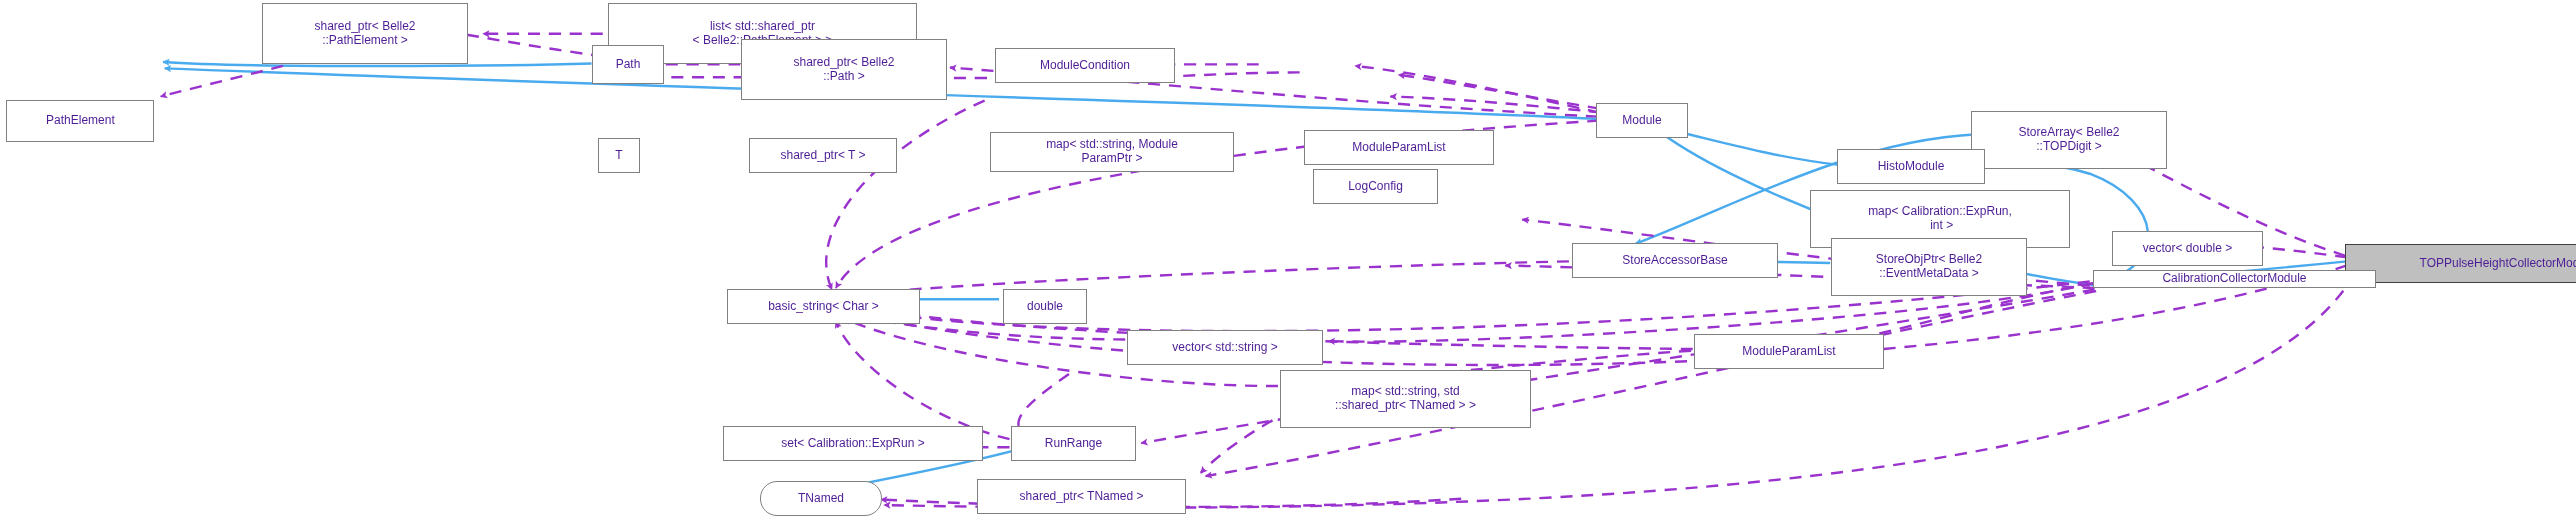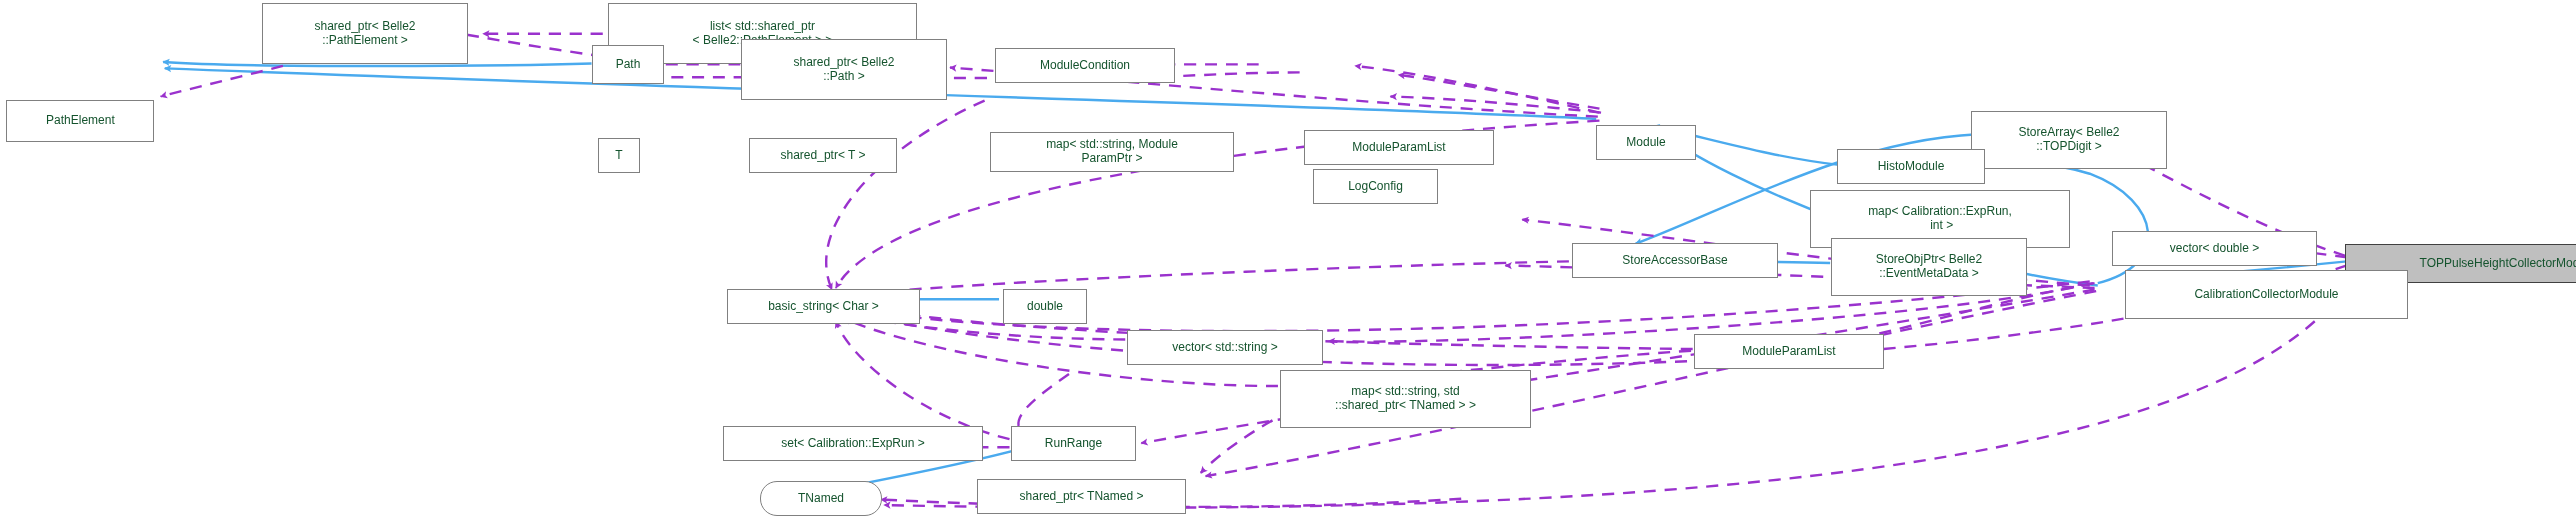--- a/index.html
+++ b/index.html
@@ -10,21 +10,21 @@
     background:#ffffff;
     font-family:"Liberation Sans", sans-serif;
     overflow:hidden;
   }
   #edges{position:absolute;left:0;top:0;width:2576px;height:522px;}
   .node{
     position:absolute;
     box-sizing:border-box;
     border:0.8px solid #808080;
     background:#ffffff;
-    color:#14532d;
+    color:#4c1d95;
     font-size:12px;
     line-height:13.7px;
     text-align:center;
     display:flex;
     align-items:center;
     justify-content:center;
     white-space:pre;
     padding:1.6px 4px;
     z-index:5;
   }
@@ -145,38 +145,38 @@
   </svg>
 <div class="node" style="left: 6.4px; top: 100px; width: 148px; height: 42px;">PathElement</div>
     <div class="node" style="left: 262px; top: 3.2px; width: 206px; height: 61px;">shared_ptr&lt; Belle2
 ::PathElement &gt;</div>
     <div class="node" style="left: 608px; top: 3.2px; width: 309px; height: 61px;">list&lt; std::shared_ptr
 &lt; Belle2::PathElement &gt; &gt;</div>
     <div class="node" style="left: 592px; top: 45px; width: 72px; height: 39px;">Path</div>
     <div class="node" style="left: 741px; top: 39px; width: 206px; height: 61px;">shared_ptr&lt; Belle2
 ::Path &gt;</div>
     <div class="node" style="left: 995px; top: 48px; width: 180px; height: 35px;">ModuleCondition</div>
-    <div class="node" style="left: 1596px; top: 103px; width: 100px; height: 35px; margin-top: 22px;">Module</div>
+    <div class="node" style="left: 1596px; top: 103px; width: 92px; height: 35px;">Module</div>
     <div class="node" style="left: 1971px; top: 111px; width: 196px; height: 58px;">StoreArray&lt; Belle2
 ::TOPDigit &gt;</div>
     <div class="node" style="left: 1837px; top: 149px; width: 148px; height: 35px;">HistoModule</div>
     <div class="node" style="left: 598px; top: 138px; width: 42px; height: 35px;">T</div>
     <div class="node" style="left: 749px; top: 138px; width: 148px; height: 35px;">shared_ptr&lt; T &gt;</div>
     <div class="node" style="left: 990px; top: 132px; width: 244px; height: 40px;">map&lt; std::string, Module
 ParamPtr &gt;</div>
     <div class="node" style="left: 1304px; top: 130px; width: 190px; height: 35px;">ModuleParamList</div>
     <div class="node" style="left: 1313px; top: 169px; width: 125px; height: 35px;">LogConfig</div>
     <div class="node" style="left: 1810px; top: 190px; width: 260px; height: 58px;">map&lt; Calibration::ExpRun,
  int &gt;</div>
-    <div class="node" style="left: 2112px; top: 231px; width: 205px; height: 35px;">vector&lt; double &gt;</div>
+    <div class="node" style="left: 2112px; top: 231px; width: 151px; height: 35px;">vector&lt; double &gt;</div>
     <div class="node current" style="left: 2345px; top: 244px; width: 325px; height: 39px;">TOPPulseHeightCollectorModule</div>
     <div class="node" style="left: 1572px; top: 243px; width: 206px; height: 35px;">StoreAccessorBase</div>
     <div class="node" style="left: 1831px; top: 238px; width: 196px; height: 58px;">StoreObjPtr&lt; Belle2
 ::EventMetaData &gt;</div>
-    <div class="node" style="left: 2093px; top: 270px; width: 283px; height: 49px; margin-left: 32px;">CalibrationCollectorModule</div>
+    <div class="node" style="left: 2093px; top: 270px; width: 283px; height: 18px;">CalibrationCollectorModule</div>
     <div class="node" style="left: 727px; top: 289px; width: 193px; height: 35px;">basic_string&lt; Char &gt;</div>
     <div class="node" style="left: 1003px; top: 289px; width: 84px; height: 35px;">double</div>
     <div class="node" style="left: 1127px; top: 330px; width: 196px; height: 35px;">vector&lt; std::string &gt;</div>
     <div class="node" style="left: 1694px; top: 334px; width: 190px; height: 35px;">ModuleParamList</div>
     <div class="node" style="left: 723px; top: 426px; width: 260px; height: 35px;">set&lt; Calibration::ExpRun &gt;</div>
     <div class="node" style="left: 1280px; top: 370px; width: 251px; height: 58px;">map&lt; std::string, std
 ::shared_ptr&lt; TNamed &gt; &gt;</div>
     <div class="node" style="left: 1011px; top: 426px; width: 125px; height: 35px;">RunRange</div>
     <div class="node" style="left: 760px; top: 481px; width: 122px; height: 35px; border-radius: 17px;">TNamed</div>
     <div class="node" style="left: 977px; top: 479px; width: 209px; height: 35px;">shared_ptr&lt; TNamed &gt;</div>

